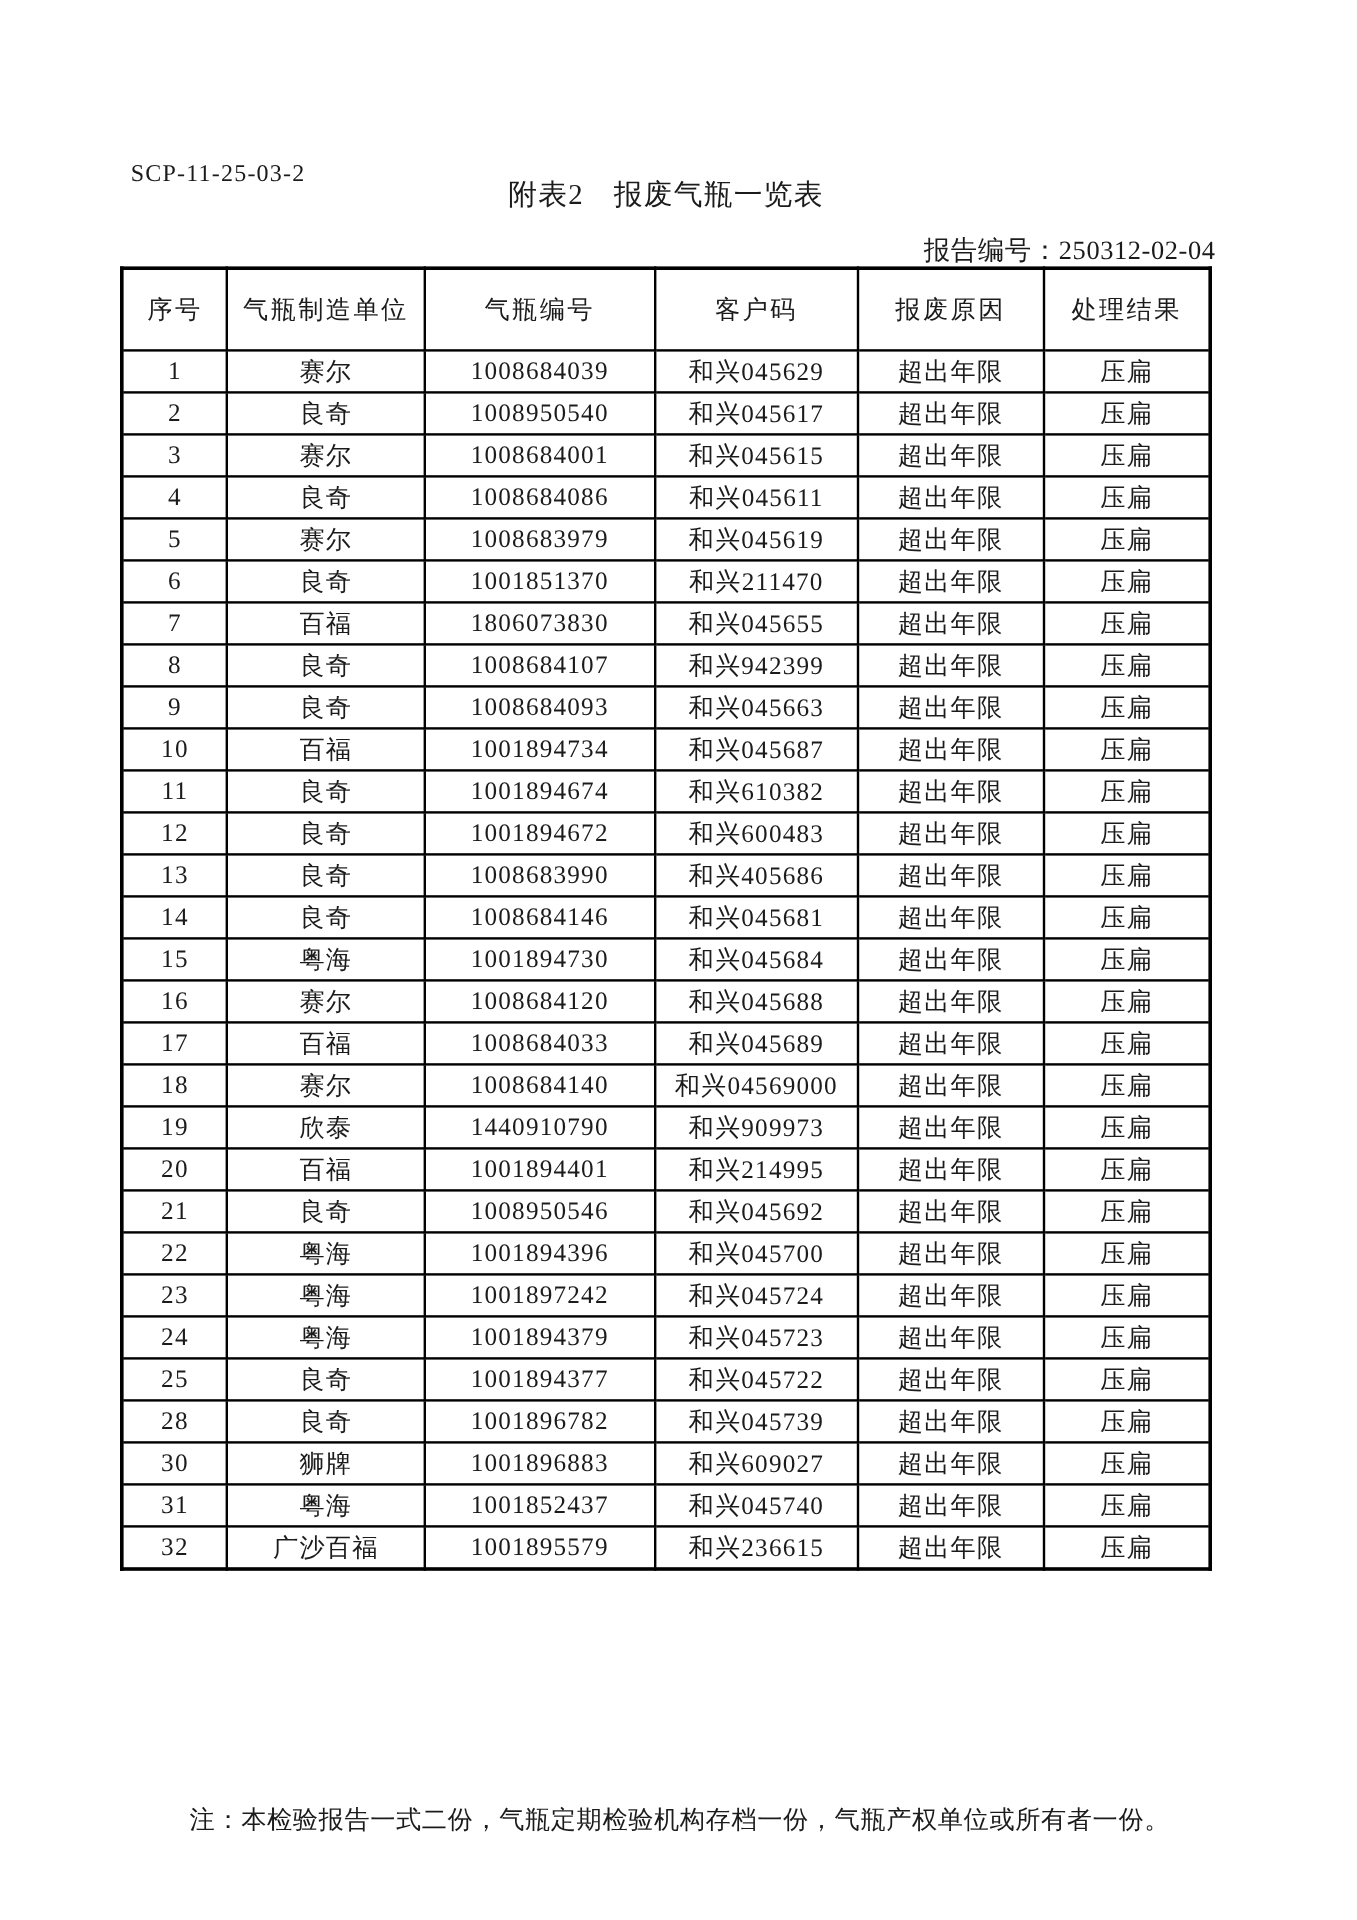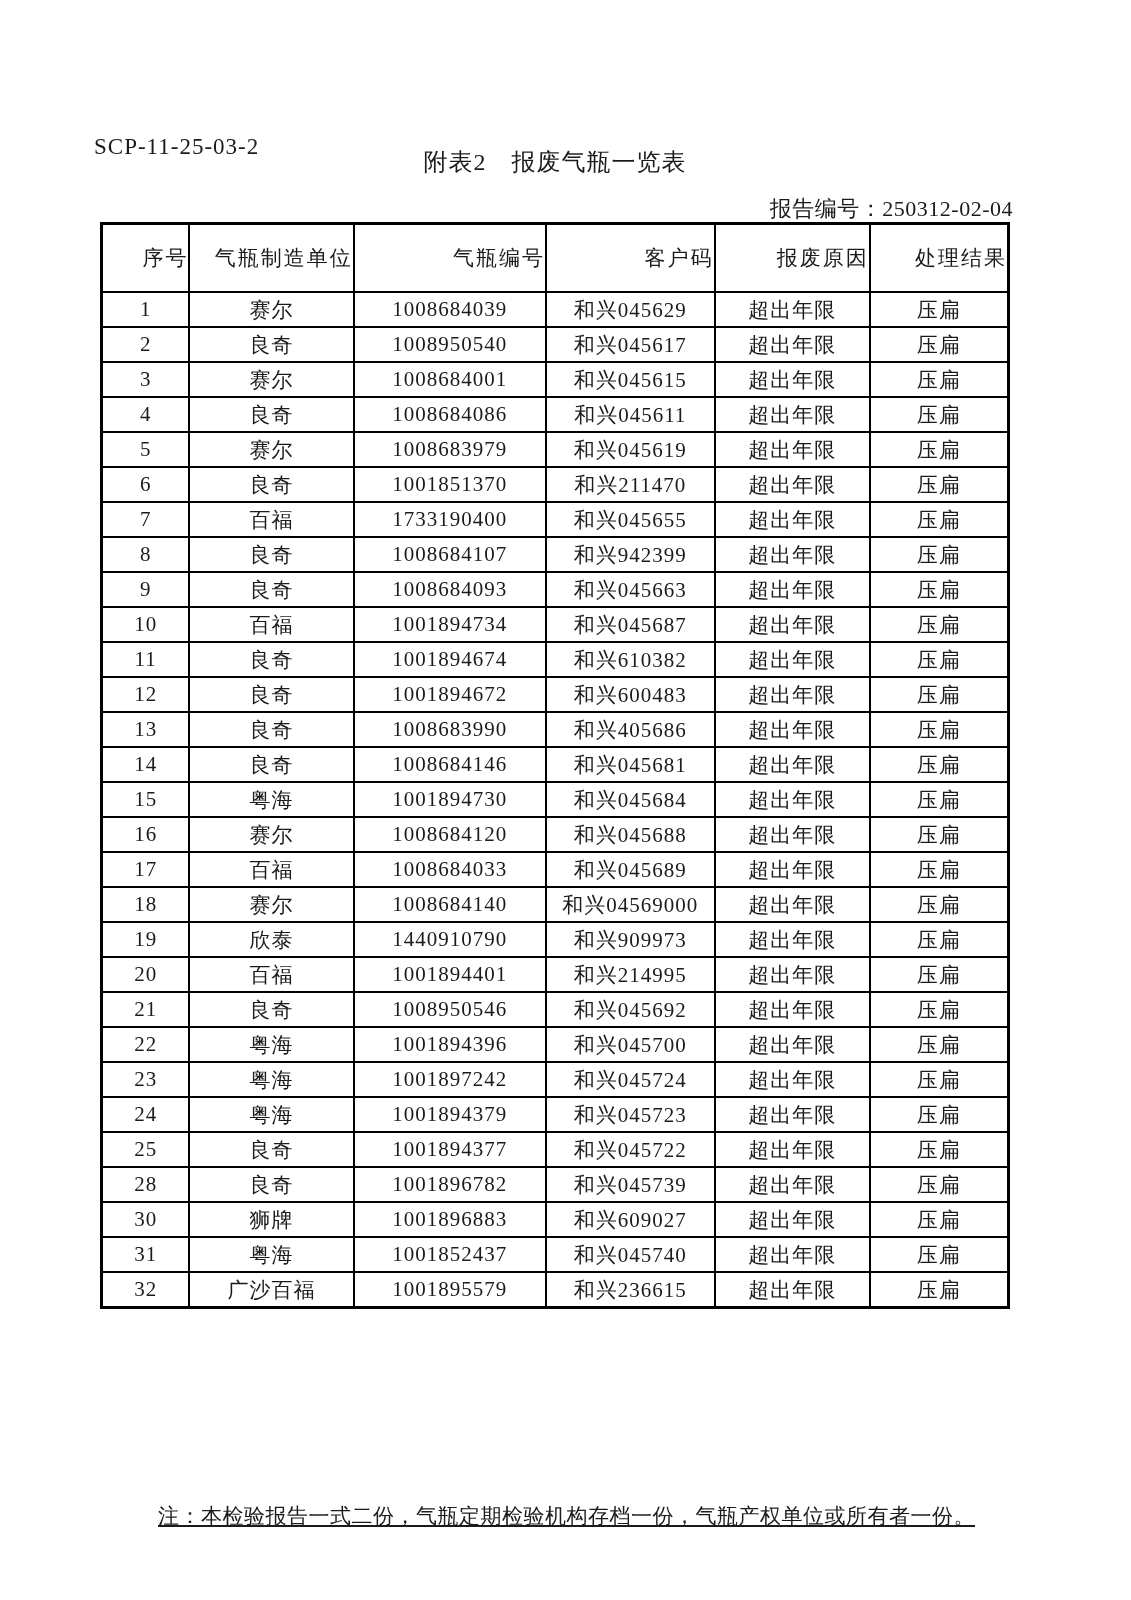--- a/index.html
+++ b/index.html
@@ -9,23 +9,23 @@
   }
   body {
     width: 1131px;
     height: 1600px;
     position: relative;
     font-family: "Liberation Serif", "DejaVu Serif", serif;
     color: #1b1b1b;
   }
   .doc-code {
     position: absolute;
-    left: 94px;
+    left: 109px;
     top: 134px;
-    font-size: 23px;
+    font-size: 20px;
     letter-spacing: 1px;
     white-space: nowrap;
   }
   .title {
     position: absolute;
     left: 100px;
     top: 146px;
     width: 910px;
     text-align: center;
     font-size: 24px;
@@ -52,21 +52,21 @@
     border: 2px solid #000000;
   }
   table.main-table {
     border-width: 3px;
   }
   table.main-table th {
     height: 66px;
     font-size: 21px;
     font-weight: normal;
     letter-spacing: 2px;
-    text-align: right;
+    text-align: center;
     vertical-align: middle;
     padding: 0;
   }
   table.main-table td {
     height: 33px;
     font-size: 21px;
     letter-spacing: 1px;
     text-align: center;
     vertical-align: middle;
     padding: 0;
@@ -78,21 +78,20 @@
   col.c-cust   { width: 18.6%; }
   col.c-reason { width: 17.1%; }
   col.c-result { width: 15.3%; }
   .note {
     position: absolute;
     left: 158px;
     top: 1502px;
     font-size: 21px;
     letter-spacing: 0.5px;
     white-space: nowrap;
-    text-decoration: underline;
   }
 </style>
 </head>
 <body>
 
 <div class="doc-code">SCP-11-25-03-2</div>
 
 <div class="title">附表2　报废气瓶一览表</div>
 
 <div class="report-no"><span>报告编号：</span><span>250312-02-04</span></div>
@@ -161,21 +160,21 @@
         <td>6</td>
         <td>良奇</td>
         <td>1001851370</td>
         <td>和兴211470</td>
         <td>超出年限</td>
         <td>压扁</td>
       </tr>
       <tr>
         <td>7</td>
         <td>百福</td>
-        <td>1733190400</td>
+        <td>1806073830</td>
         <td>和兴045655</td>
         <td>超出年限</td>
         <td>压扁</td>
       </tr>
       <tr>
         <td>8</td>
         <td>良奇</td>
         <td>1008684107</td>
         <td>和兴942399</td>
         <td>超出年限</td>

